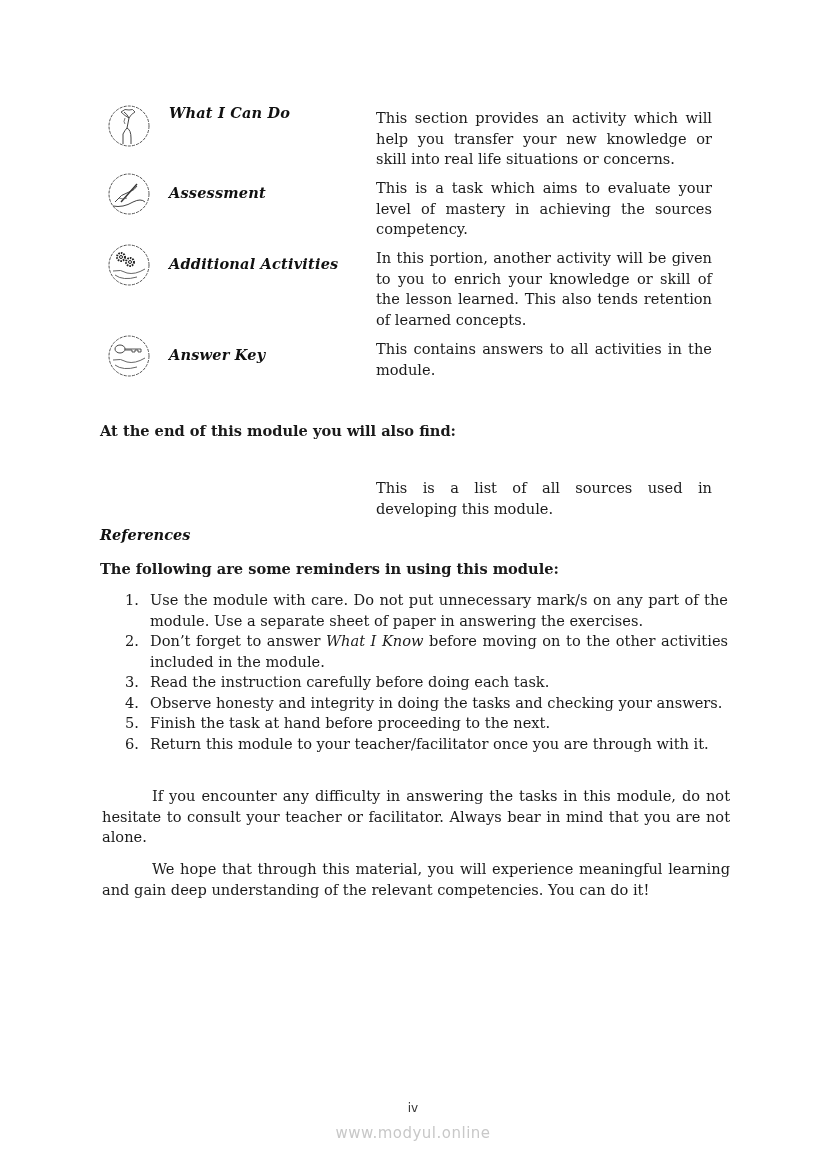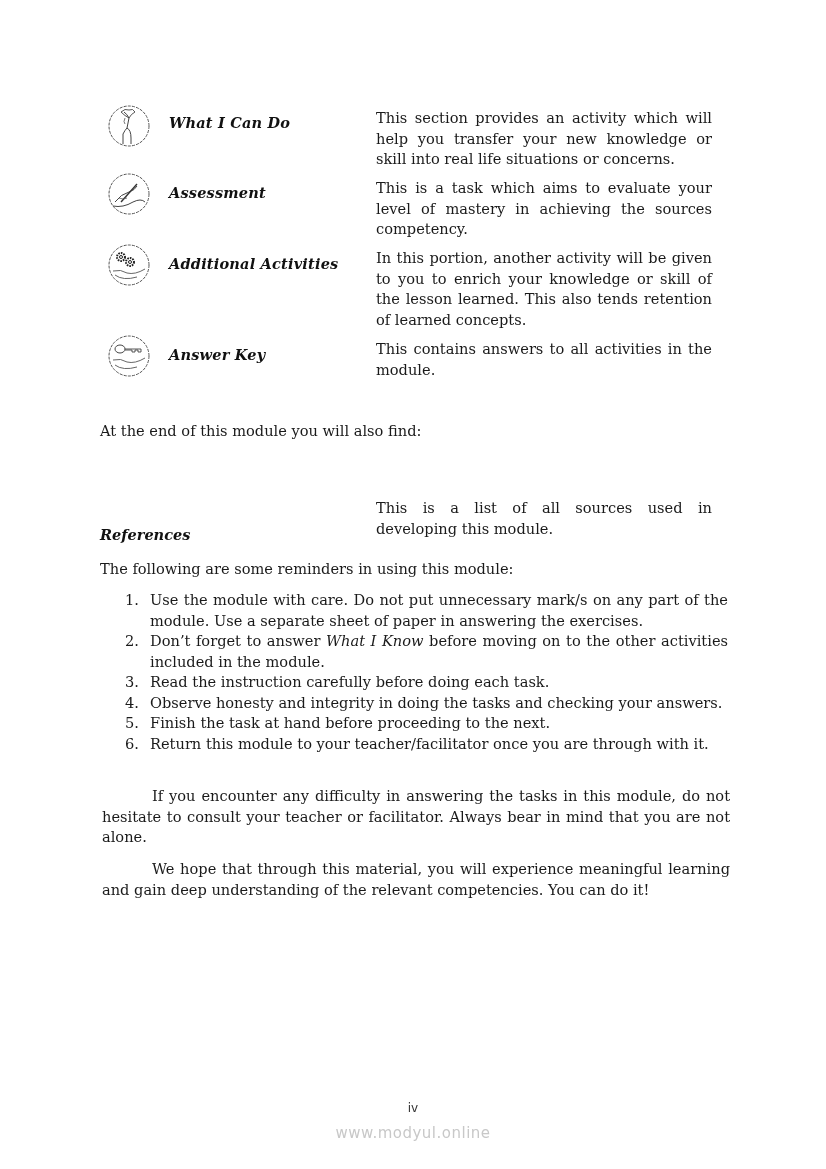--- a/index.html
+++ b/index.html
@@ -53,20 +53,21 @@
       text-align: justify;
       color: #1a1a1a;
     }
     .plain {
       position: absolute;
       left: 100px;
       font-size: 14.6px;
       line-height: 20.5px;
       color: #1a1a1a;
       white-space: nowrap;
+      font-weight: bold;
     }
     .ref-title {
       position: absolute;
       left: 100px;
       font-weight: bold;
       font-style: italic;
       font-size: 14.5px;
       color: #111;
     }
     .ref-desc {
@@ -75,21 +76,20 @@
       width: 336px;
       font-size: 14.6px;
       line-height: 20.5px;
       text-align: justify;
       text-align-last: left;
     }
     .ref-desc .first {
       display: block;
       text-align: justify;
       text-align-last: justify;
-      margin-top: 20px;
     }
     .reminders {
       position: absolute;
       left: 125px;
       top: 590px;
       width: 603px;
       margin: 0;
       padding: 0;
       list-style: none;
       font-size: 14.6px;
@@ -145,21 +145,21 @@
   <div class="section-row" style="top:104px;">
     <div class="section-icon" style="top:0px;">
       <svg viewBox="0 0 44 44">
         <circle cx="22" cy="22" r="20" fill="none" stroke="#555" stroke-width="1" stroke-dasharray="3 1.2"></circle>
         <path d="M16 40 L16 30 Q18 26 20 24 L22 14 Q20 10 17 8" fill="none" stroke="#444" stroke-width="1"></path>
         <path d="M20 24 Q24 26 24 34 L24 40" fill="none" stroke="#444" stroke-width="1"></path>
         <path d="M14 8 Q18 4 22 6 Q26 4 28 8 Q24 10 22 14 Q18 12 14 8Z" fill="none" stroke="#444" stroke-width="0.9"></path>
         <path d="M18 14 Q16 18 18 20" fill="none" stroke="#555" stroke-width="0.8"></path>
       </svg>
     </div>
-    <div class="section-title" style="top:10px;">What I Can Do</div>
+    <div class="section-title" style="top:0;">What I Can Do</div>
   </div>
   <div class="section-desc" style="left:376px; top:108px;">This section provides an activity which will help you transfer your new knowledge or skill into real life situations or concerns.</div>
 
   <div class="section-row" style="top:172px;">
     <div class="section-icon" style="top:0px;">
       <svg viewBox="0 0 44 44">
         <circle cx="22" cy="22" r="20" fill="none" stroke="#555" stroke-width="1" stroke-dasharray="3 1.2"></circle>
         <path d="M8 30 Q14 22 22 20 Q28 18 30 14" fill="none" stroke="#444" stroke-width="1"></path>
         <path d="M30 12 L14 30" fill="none" stroke="#333" stroke-width="1.4"></path>
         <path d="M6 34 Q16 36 26 30 Q34 26 38 30" fill="none" stroke="#444" stroke-width="1"></path>

